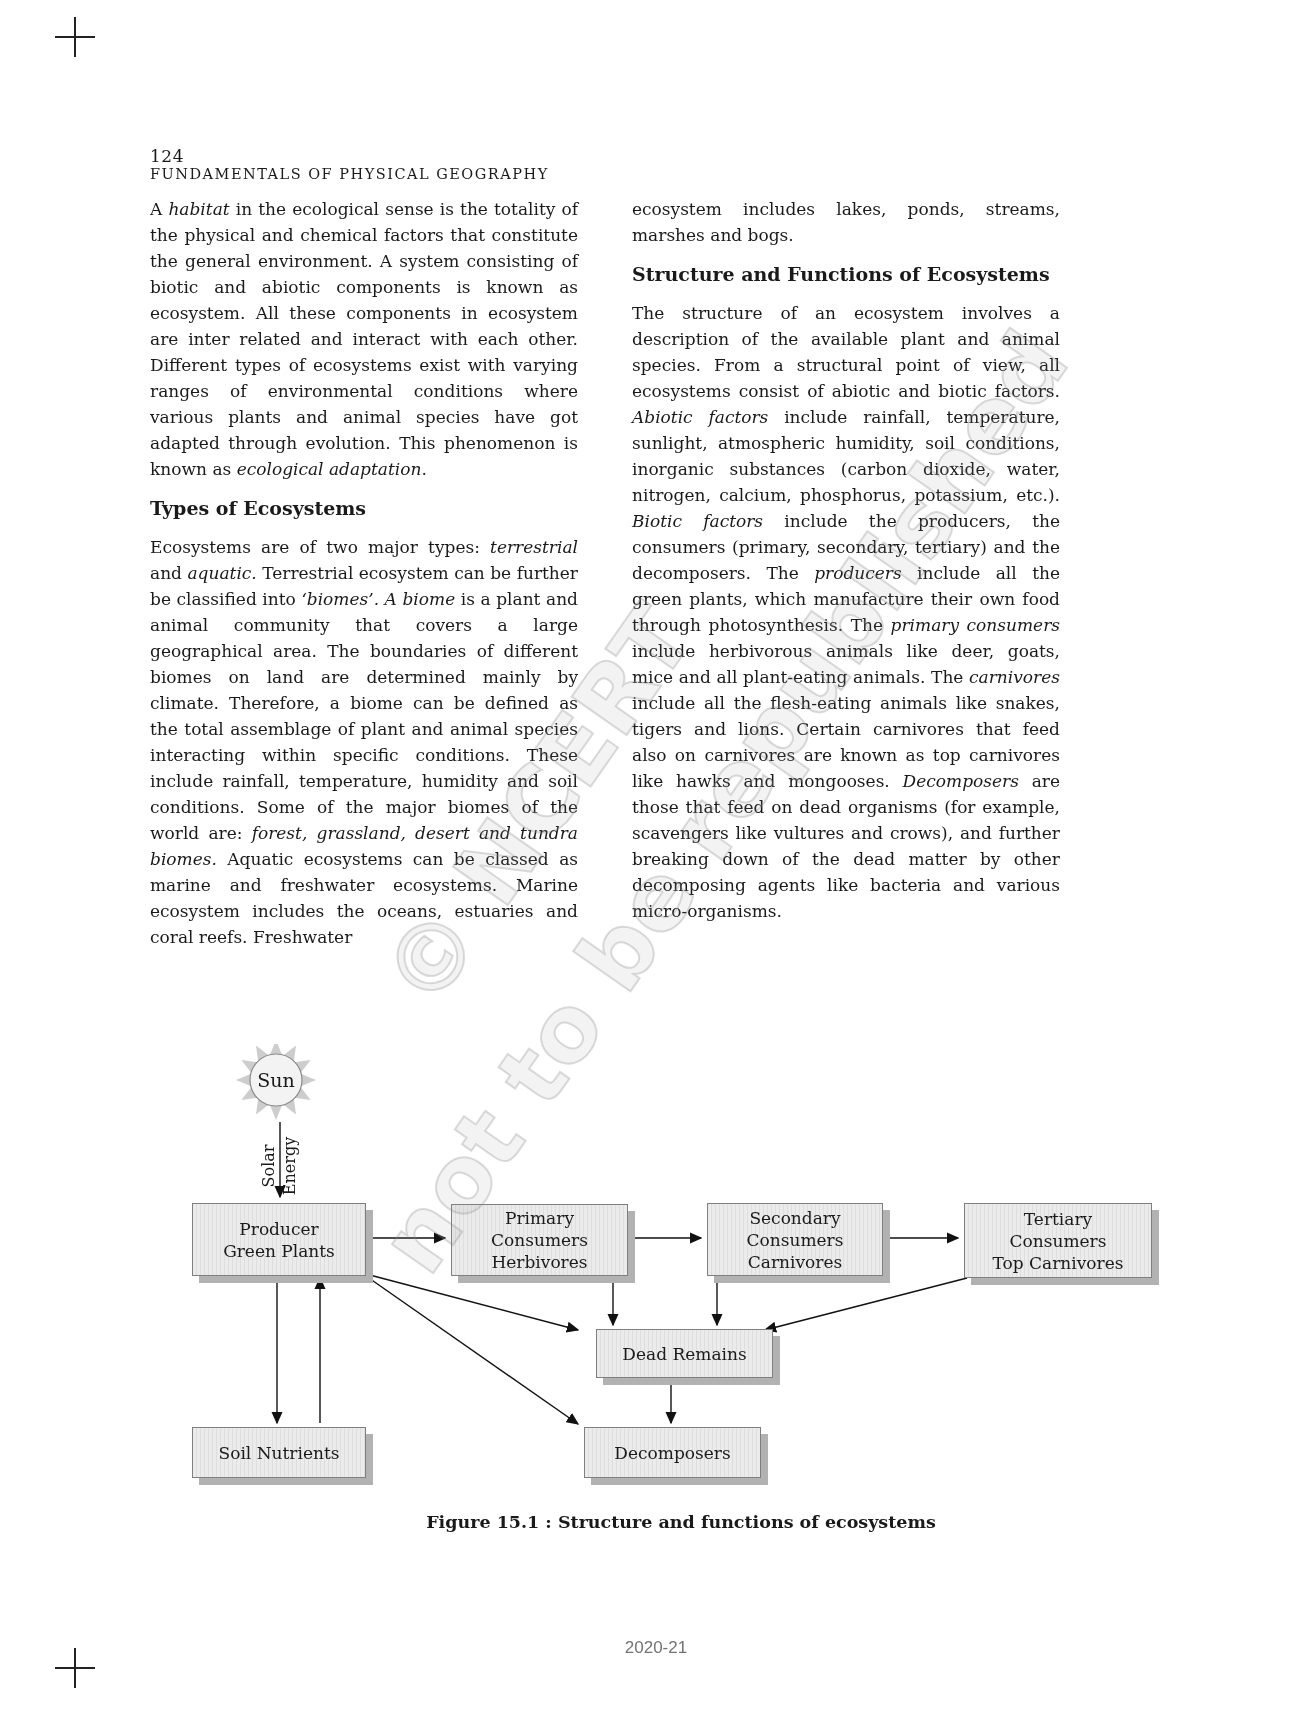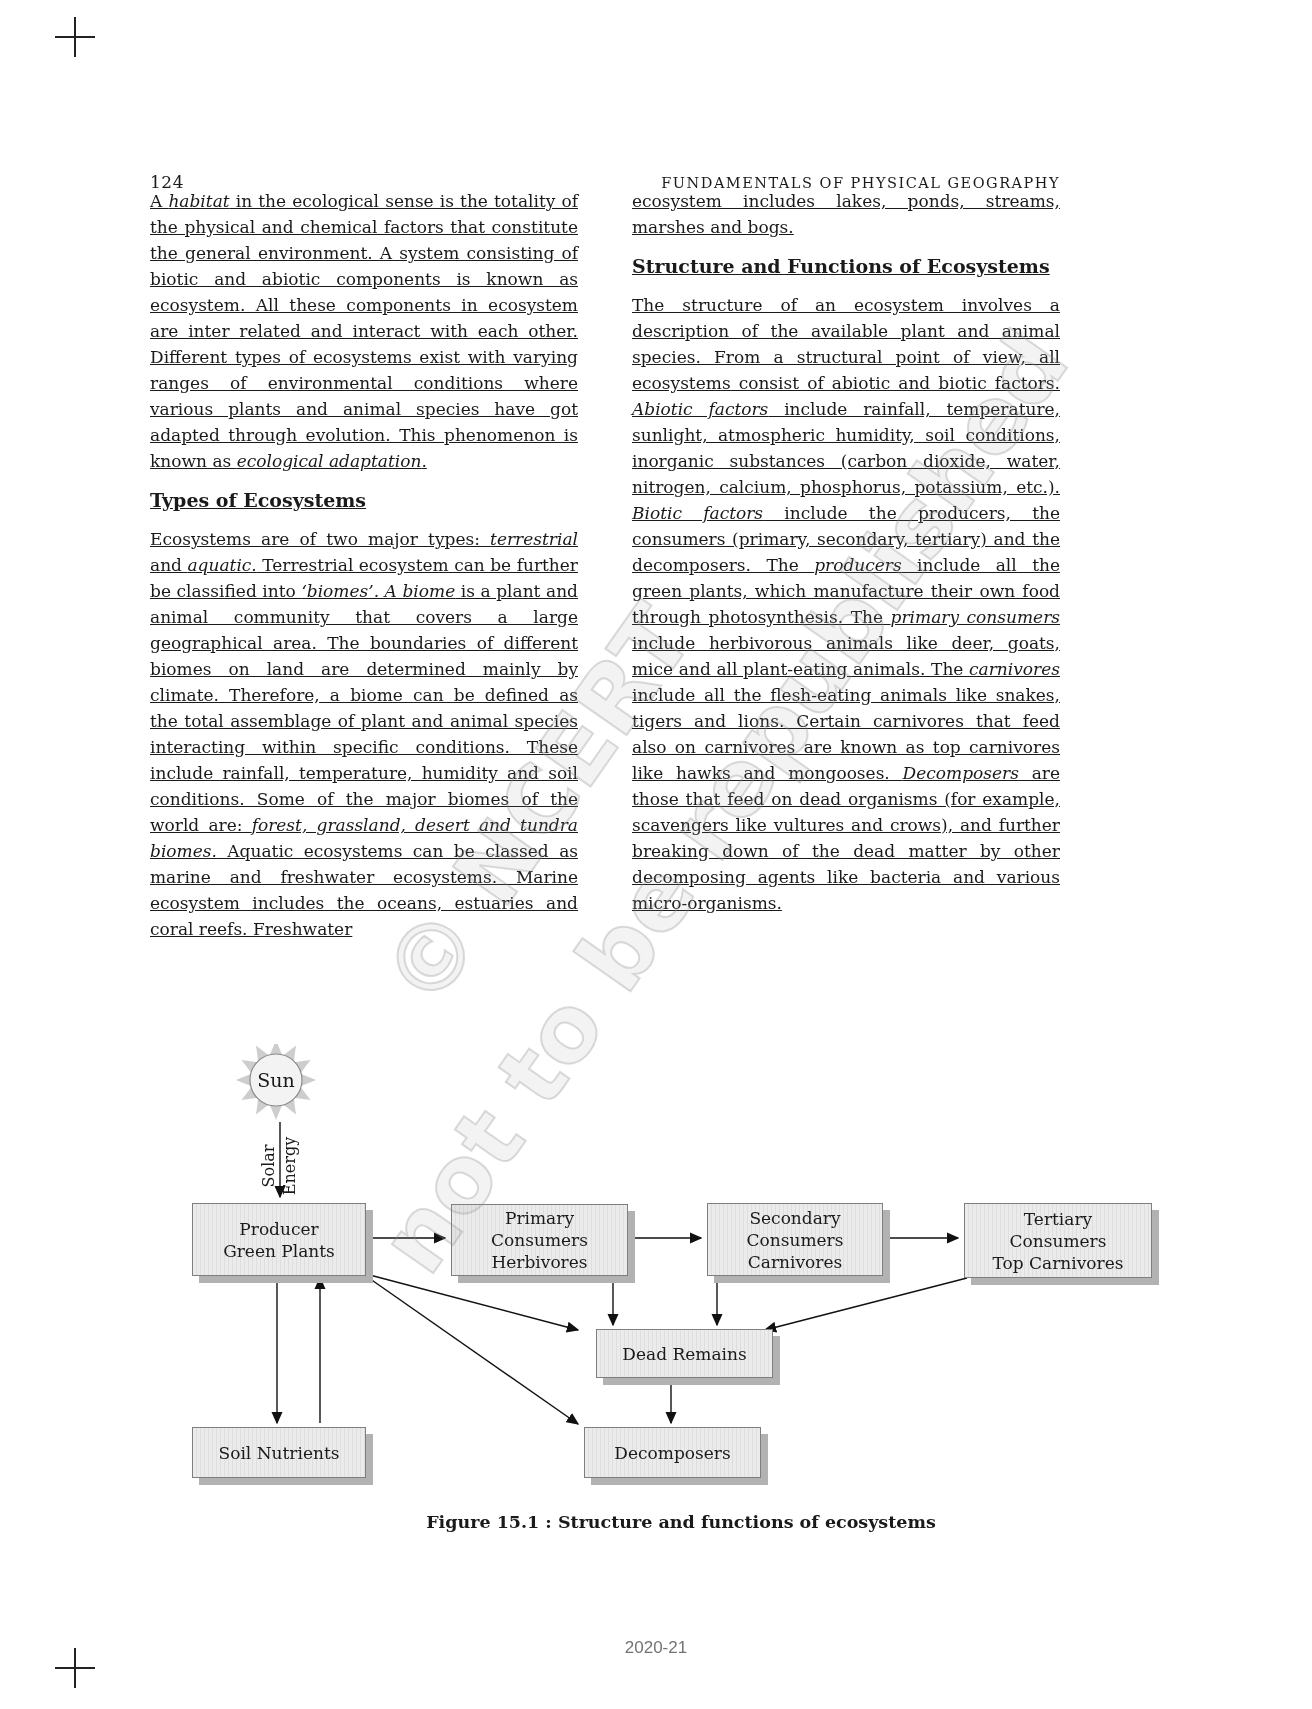--- a/index.html
+++ b/index.html
@@ -7,25 +7,25 @@
     position:relative;
     width:1312px;height:1709px;
     background:#ffffff;
     font-family:"DejaVu Serif", serif;
     color:#1a1a1a;
     overflow:hidden;
   }
   
   .crop-line{position:absolute;background:#222;}
   
-  .header{position:absolute;left:150px;top:172px;width:910px;display:flex;justify-content:space-between;align-items:baseline;}
+  .header{position:absolute;left:150px;top:146px;width:910px;display:flex;justify-content:flex-end;align-items:baseline;flex-direction:column;}
   .page-number{font-size:17px;letter-spacing:.5px;}
   .running-title{font-size:14.5px;letter-spacing:1.5px;}
   
-  .columns{position:absolute;left:150px;top:188px;width:910px;display:flex;gap:54px;text-decoration:underline;}
+  .columns{position:absolute;left:150px;top:196px;width:910px;display:flex;gap:54px;}
   .col{width:437px;}
   .col p{margin:0 0 14px 0;font-size:17px;line-height:26px;text-align:justify;}
   .col h3{margin:8px 0 14px 0;font-size:19px;line-height:24px;font-weight:bold;font-family:"DejaVu Serif",serif;}
   .it{font-style:italic;}
   
   .watermark{
     position:absolute;left:150px;top:700px;width:900px;height:300px;
     transform:rotate(-55deg);
     font-family:"DejaVu Sans", sans-serif;
     font-size:92px;line-height:150px;font-weight:bold;

